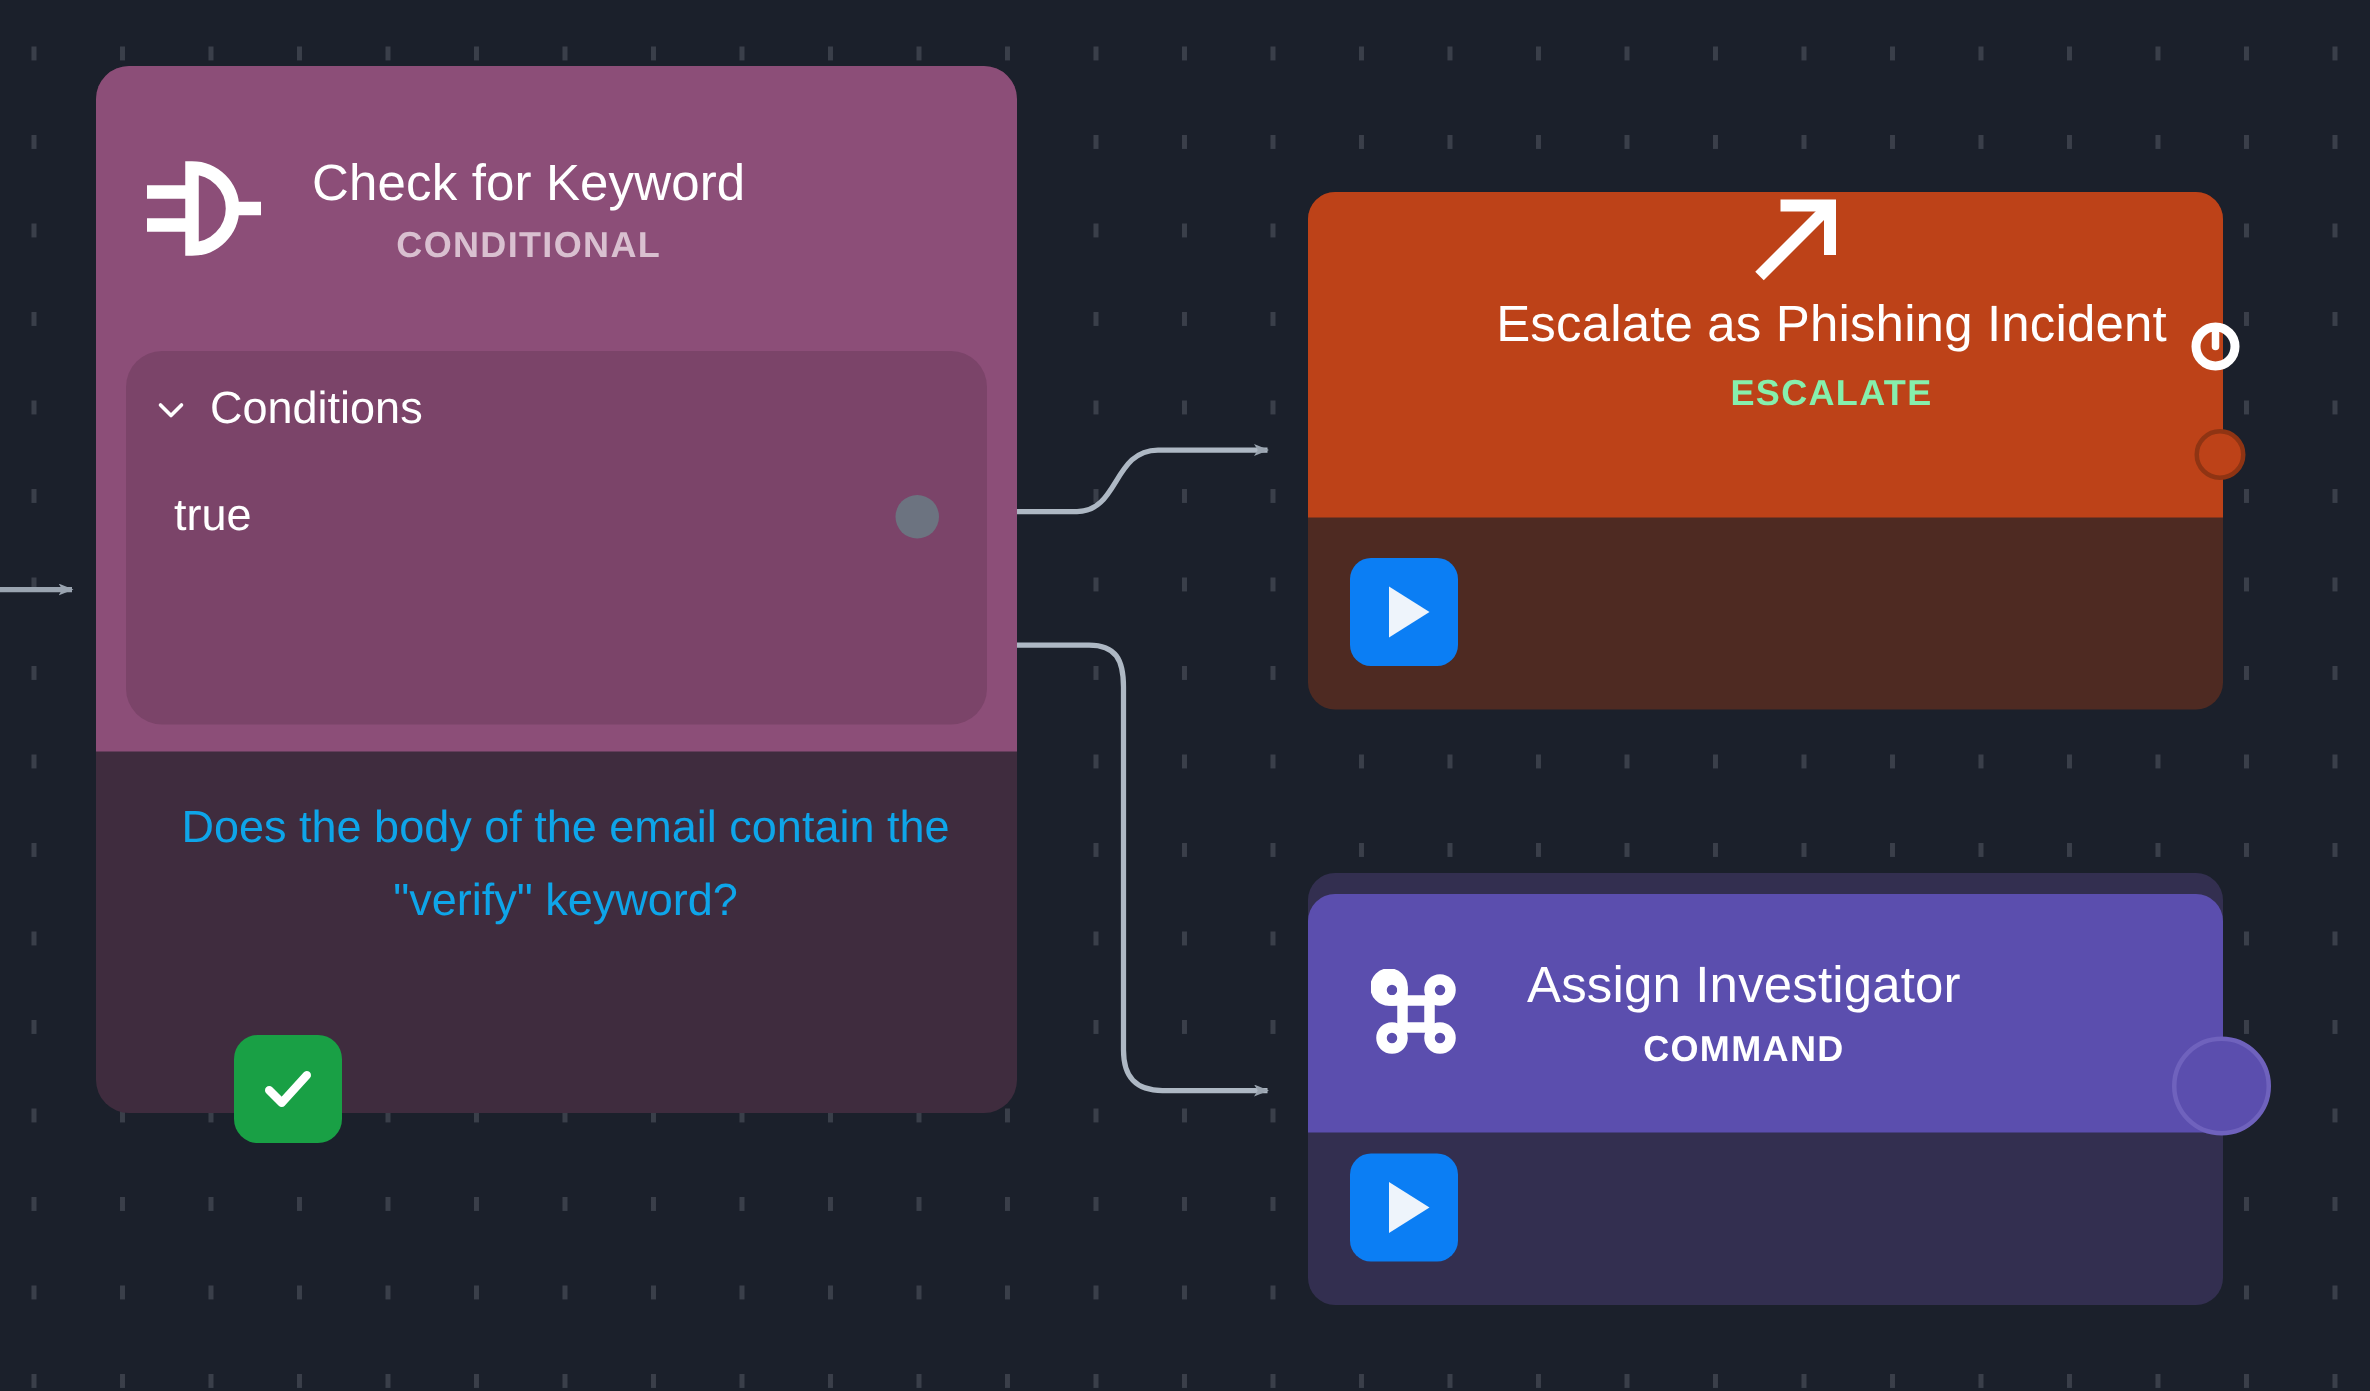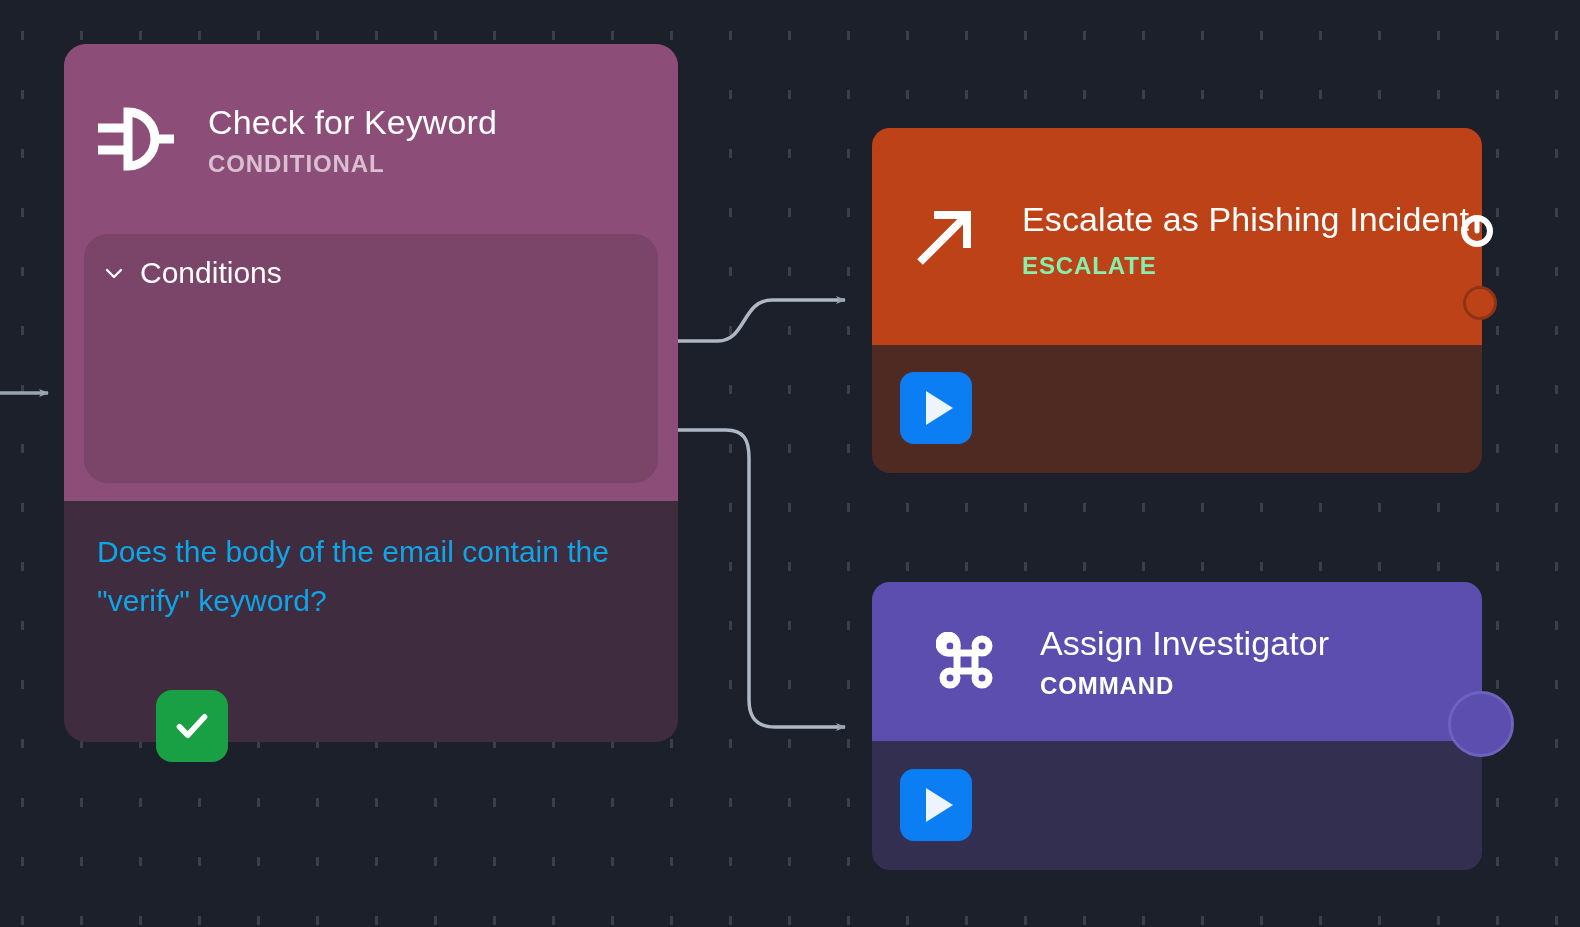--- a/index.html
+++ b/index.html
@@ -32,21 +32,21 @@
       linear-gradient(to right, transparent 0px, transparent 3px, #1b202b 3px);
     background-size: 59px 59px;
     background-position: 21px 31px;
     pointer-events: none;
     z-index: 0;
   }
 
   .edges { position: absolute; inset: 0; z-index: 1; }
 
   
-  .node { position: absolute; z-index: 2; }
+  .node { position: absolute; z-index: 2; text-align: center; }
 
   #node-conditional {
     left: 64px; top: 44px;
     width: 614px; height: 698px;
     border-radius: 22px;
     background: #3f2c3e;
     overflow: visible;
   }
   #node-conditional .cond-head {
     position: absolute; left: 0; top: 0;
@@ -135,20 +135,21 @@
     overflow: visible;
   }
   #node-escalate .esc-head {
     position: absolute; left: 0; top: 0;
     width: 610px; height: 217px;
     border-radius: 18px 18px 0 0;
     background: #bd4218;
     display: flex; align-items: center;
     padding-left: 42px;
     overflow: hidden;
+    flex-direction: column;
   }
   .arrow-icon { width: 62px; height: 62px; flex: none; }
   #node-escalate .head-text { margin-left: 46px; }
   #node-escalate .node-title { font-size: 34px; line-height: 52px; }
   #node-escalate .node-subtitle { color: #86efac; }
 
   .timer-badge {
     position: absolute;
     right: -12px; top: 86px;
     width: 34px; height: 34px;
@@ -179,26 +180,26 @@
 
   
   #node-command {
     left: 872px; top: 582px;
     width: 610px; height: 288px;
     border-radius: 18px;
     background: #332f50;
     overflow: visible;
   }
   #node-command .cmd-head {
-    position: absolute; left: 0; top: 0;
+    position: absolute; left: 0; top: 14px;
     width: 610px; height: 159px;
     border-radius: 18px 18px 0 0;
     background: #5b4eae;
     display: flex; align-items: center;
-    padding-left: 64px;
+    padding-left: 42px;
   }
   .cmd-icon { width: 60px; height: 60px; flex: none; }
   #node-command .head-text { margin-left: 44px; }
   #node-command .node-title { font-size: 34px; line-height: 40px; }
   #node-command .node-subtitle { color: #ffffff; margin-top: 9px; }
 
   .out-port-big {
     position: absolute;
     right: -32px; top: 109px;
     width: 66px; height: 66px;
@@ -253,20 +254,24 @@
       </div>
 
       <div class="conditions-panel">
         <div class="conditions-header">
           <svg class="chev" viewBox="0 0 24 24">
             <path d="M5 9 L12 16 L19 9" fill="none" stroke="#ffffff" stroke-width="2.4" stroke-linecap="round" stroke-linejoin="round"></path>
           </svg>
           <span class="conditions-title">Conditions</span>
         </div>
 
+        <div class="cond-row r-true">
+          <span class="cond-label">true</span>
+          <span class="port true-port"></span>
+        </div>
 
       </div>
     </div>
 
     <div class="node-desc">Does the body of the email contain the "verify" keyword?</div>
 
     <div class="status-badge">
       <svg class="check" viewBox="0 0 24 24">
         <path d="M4.5 12.5 L9.5 17.5 L19.5 6.5" fill="none" stroke="#ffffff" stroke-width="3.4" stroke-linecap="round" stroke-linejoin="round"></path>
       </svg>

